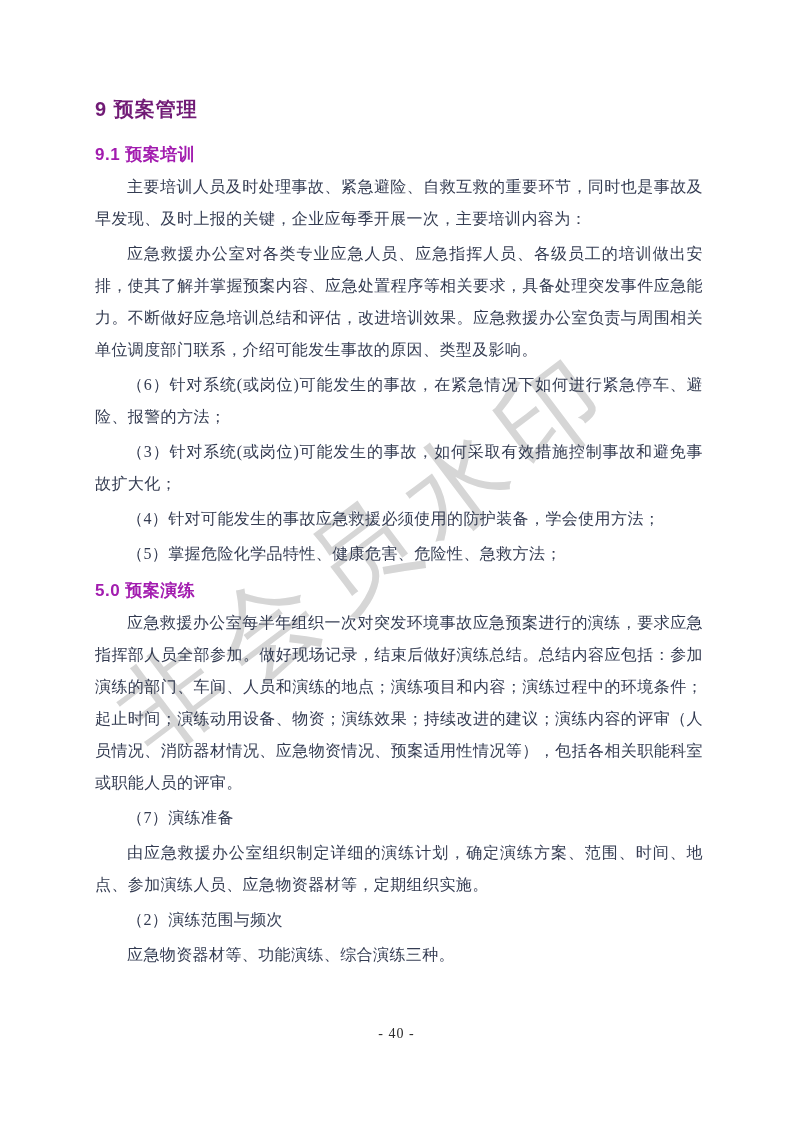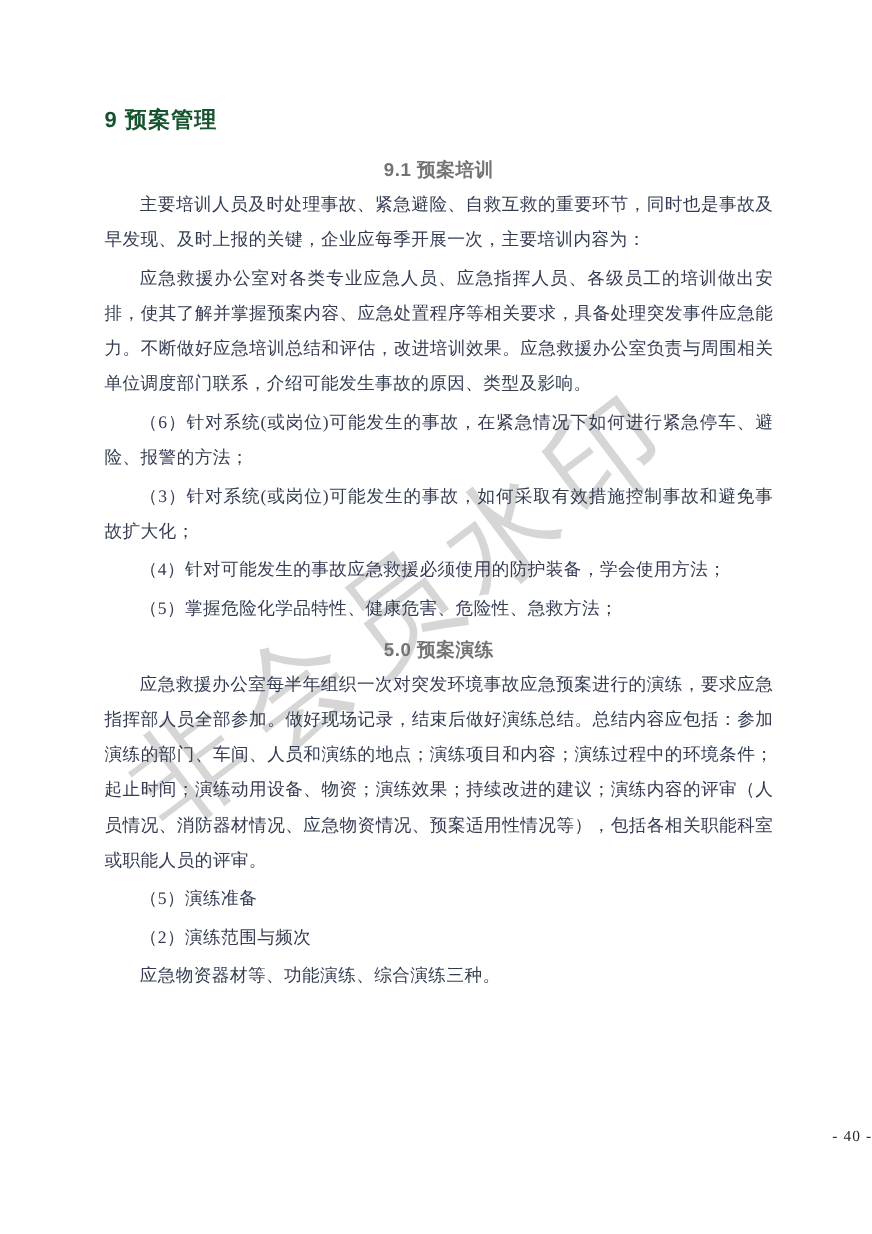--- a/index.html
+++ b/index.html
@@ -37,49 +37,48 @@
     z-index: 1;
     color: #343c52;
   }
   h1.chapter {
     margin: 96px 0 0 0;
     font-family: "Liberation Sans", "DejaVu Sans", sans-serif;
     font-weight: bold;
     font-size: 20px;
     line-height: 26px;
     letter-spacing: 1px;
-    color: #14532d;
+    color: #701a75;
   }
   h2.section {
     margin: 20px 0 0 0;
     font-family: "Liberation Sans", "DejaVu Sans", sans-serif;
     font-weight: bold;
     font-size: 17px;
     line-height: 26px;
     letter-spacing: 0.5px;
-    color: #737373;
-    text-align: center;
+    color: #a21caf;
   }
   h2.section.second {
     margin-top: 8px;
   }
   p.body {
     margin: 3px 0 0 0;
     font-size: 16px;
     line-height: 32px;
     letter-spacing: 0.4px;
     text-align: justify;
     text-indent: 2em;
   }
   .footer {
     position: absolute;
     left: 0;
     right: 0;
     top: 1026px;
-    text-align: right;
+    text-align: center;
     font-size: 14px;
     letter-spacing: 1px;
     color: #2a2a2a;
     z-index: 1;
   }
 </style>
 </head>
 <body>
 
 <div class="page">
@@ -103,22 +102,23 @@
 
     <p class="body">（4）针对可能发生的事故应急救援必须使用的防护装备，学会使用方法；</p>
 
     <p class="body">（5）掌握危险化学品特性、健康危害、危险性、急救方法；</p>
 
 
     <h2 class="section second">5.0 预案演练</h2>
 
     <p class="body">应急救援办公室每半年组织一次对突发环境事故应急预案进行的演练，要求应急指挥部人员全部参加。做好现场记录，结束后做好演练总结。总结内容应包括：参加演练的部门、车间、人员和演练的地点；演练项目和内容；演练过程中的环境条件；起止时间；演练动用设备、物资；演练效果；持续改进的建议；演练内容的评审（人员情况、消防器材情况、应急物资情况、预案适用性情况等），包括各相关职能科室或职能人员的评审。</p>
 
-    <p class="body">（5）演练准备</p>
+    <p class="body">（7）演练准备</p>
 
+    <p class="body">由应急救援办公室组织制定详细的演练计划，确定演练方案、范围、时间、地点、参加演练人员、应急物资器材等，定期组织实施。</p>
 
     <p class="body">（2）演练范围与频次</p>
 
     <p class="body">应急物资器材等、功能演练、综合演练三种。</p>
 
   </div>
 
   <div class="footer">- 40 -</div>
 
 </div>

